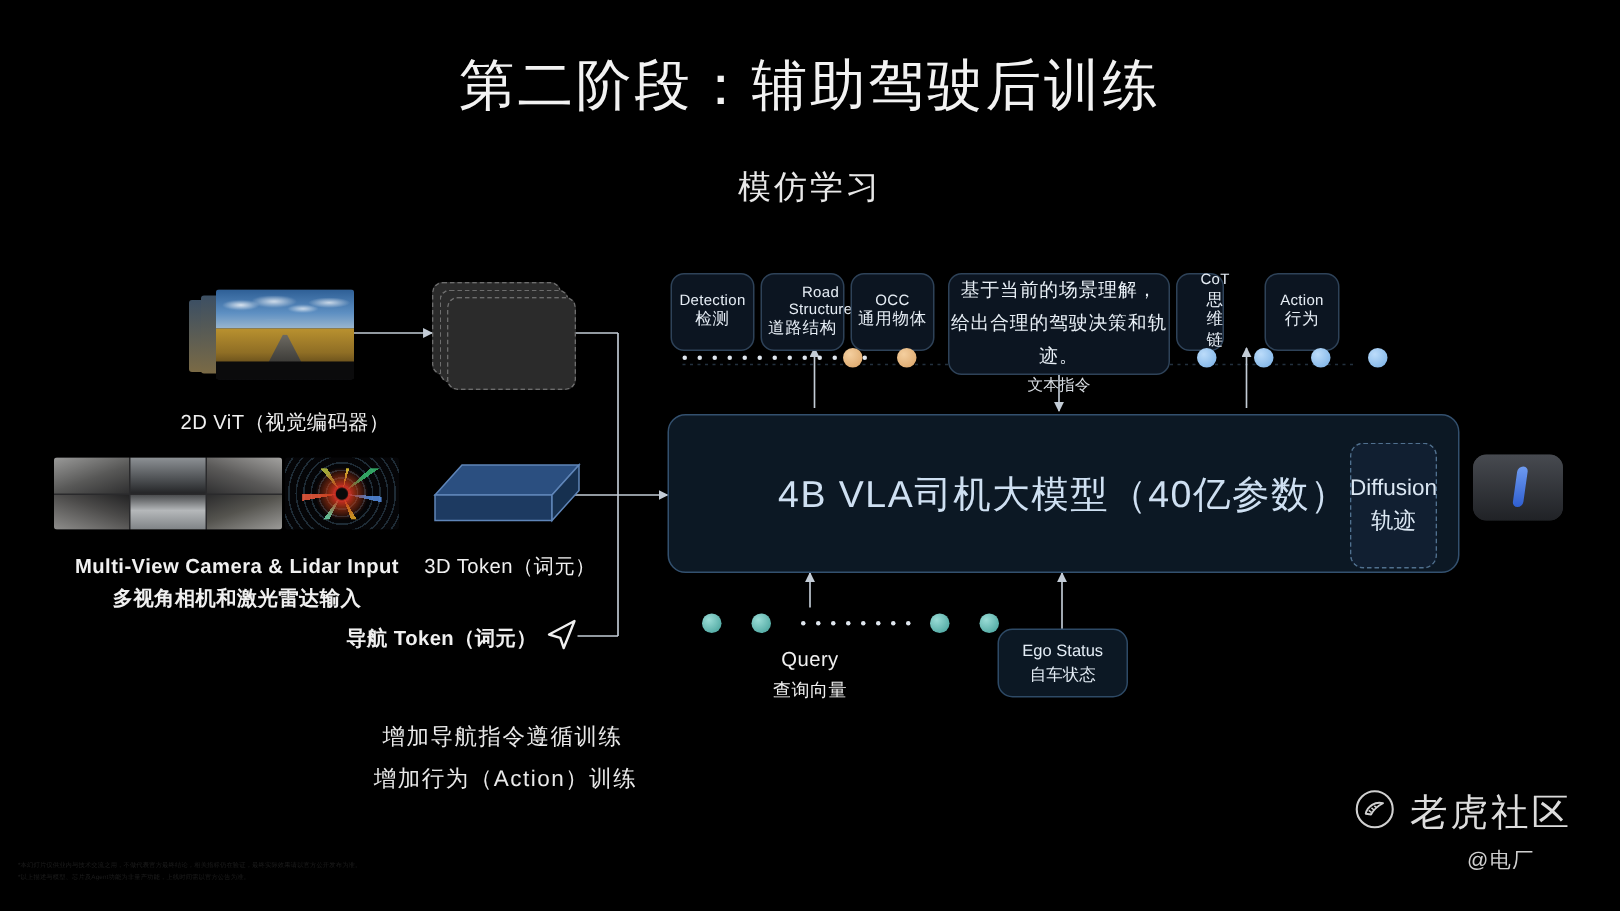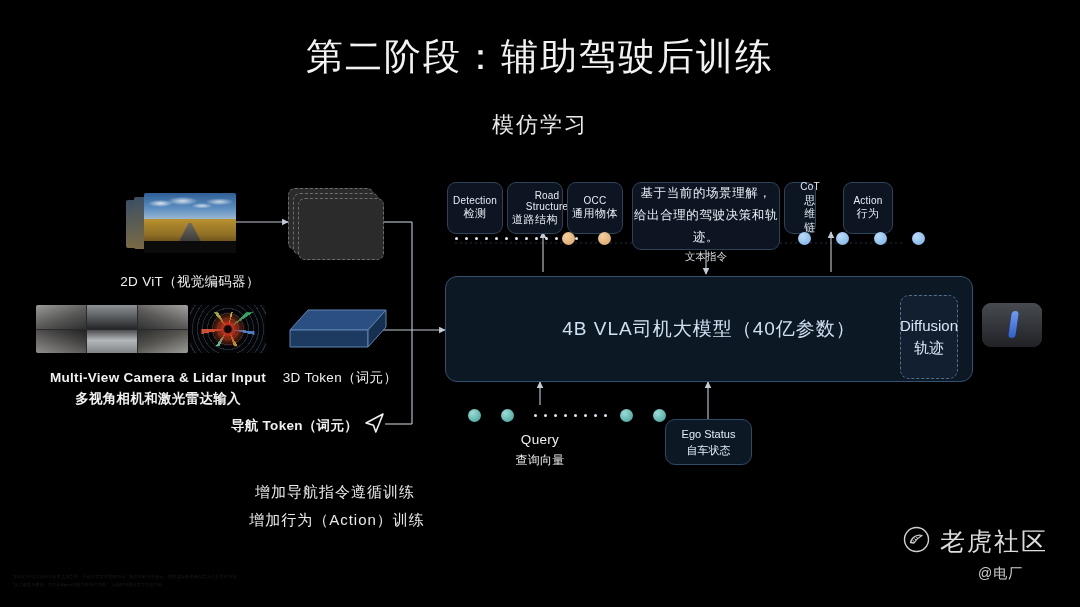--- a/index.html
+++ b/index.html
@@ -65,21 +65,21 @@
 
   
   .vla-bar {
     position: absolute;
     background: #0c1824;
     border: 1px solid #33506e;
     border-radius: 12px;
     display: flex; align-items: center; justify-content: center;
   }
   .vla-label {
-    font-size: 19px; color: #cfe0f2; letter-spacing: 1px; font-weight: 400;
+    font-size: 25px; color: #cfe0f2; letter-spacing: 1px; font-weight: 400;
   }
   .diffusion-box {
     position: absolute; right: 14px; top: 18px;
     width: 58px; height: 84px;
     background: #111f31;
     border: 1px dashed #50708e;
     border-radius: 9px;
     display: flex; flex-direction: column;
     align-items: center; justify-content: center;
     color: #dbe7f3; font-size: 15px; line-height: 1.5; text-align: center;

